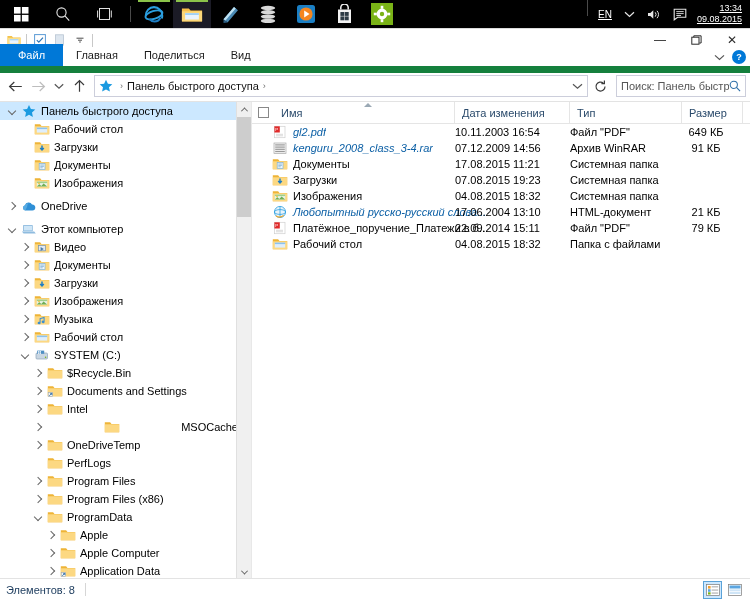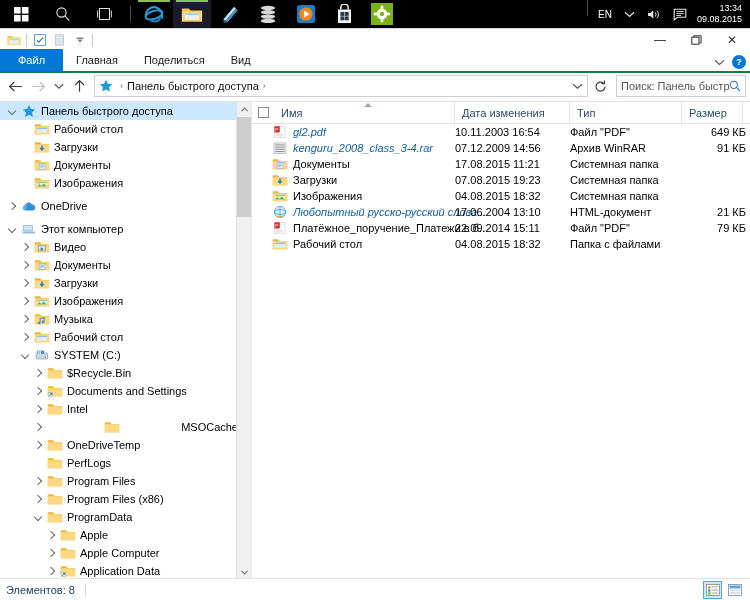--- a/index.html
+++ b/index.html
@@ -31,21 +31,21 @@
   .tb-app.active { background: #1b1b26; }
   .tb-app .underline {
     position: absolute; top: 0; left: 3px; right: 3px; height: 2px;
     background: #8bc34a;
   }
   .tb-sep {
     width: 1px; height: 16px; background: #4a4a4a; margin: 0 4px;
   }
   #tray {
     margin-left: auto; display: flex; align-items: flex-start;
-    height: 28px; color: #ffffff;
+    height: 28px; color: #ffffff; text-decoration: underline;
   }
   .tray-item {
     display: flex; align-items: center; justify-content: center;
     height: 28px; padding: 0 6px; font-size: 10px; color: #fff;
   }
   #clock {
     display: flex; flex-direction: column; align-items: flex-end;
     justify-content: center; height: 28px; padding: 0 8px 0 4px;
     font-size: 9px; line-height: 11px; color: #fff;
   }
@@ -77,21 +77,21 @@
   }
   .wc {
     width: 36px; height: 22px;
     display: flex; align-items: center; justify-content: center;
     font-size: 12px; color: #2b2b2b;
   }
 
   
   #ribbon {
     height: 22px; position: relative;
-    border-bottom: 2px solid #15803d;
+    border-bottom: 7px solid #15803d;
     display: flex; align-items: flex-end;
     background: #ffffff;
   }
   .rtab {
     height: 22px; padding: 0 13px;
     display: flex; align-items: center;
     font-size: 11px; color: #1a1a1a;
   }
   .rtab.file {
     background: #0078d7; color: #ffffff;
@@ -228,22 +228,22 @@
   .f-ico {
     width: 16px; height: 16px; margin-left: 20px; flex-shrink: 0;
     display: flex; align-items: center; justify-content: center;
   }
   .f-name {
     padding-left: 5px; white-space: nowrap; overflow: hidden;
   }
   .f-name.link { color: #0b5fa5; font-style: italic; }
   .f-date { position: absolute; left: 203px; white-space: nowrap; }
   .f-type { position: absolute; left: 318px; white-space: nowrap; }
-  .f-size { position: absolute; left: 446px; width: 48px;
-            text-align: right; white-space: nowrap; }
+  .f-size { position: absolute; left: 430px; width: 48px;
+            text-align: center; white-space: nowrap; }
   .frowwrap { position: relative; height: 16px; }
 
   
   #statusbar {
     position: absolute; bottom: 0; left: 0;
     width: 750px; height: 22px;
     border-top: 1px solid #e3e3e3;
     background: #ffffff;
     display: flex; align-items: center;
     padding: 0 6px; font-size: 11px; color: #1a3a5c;

